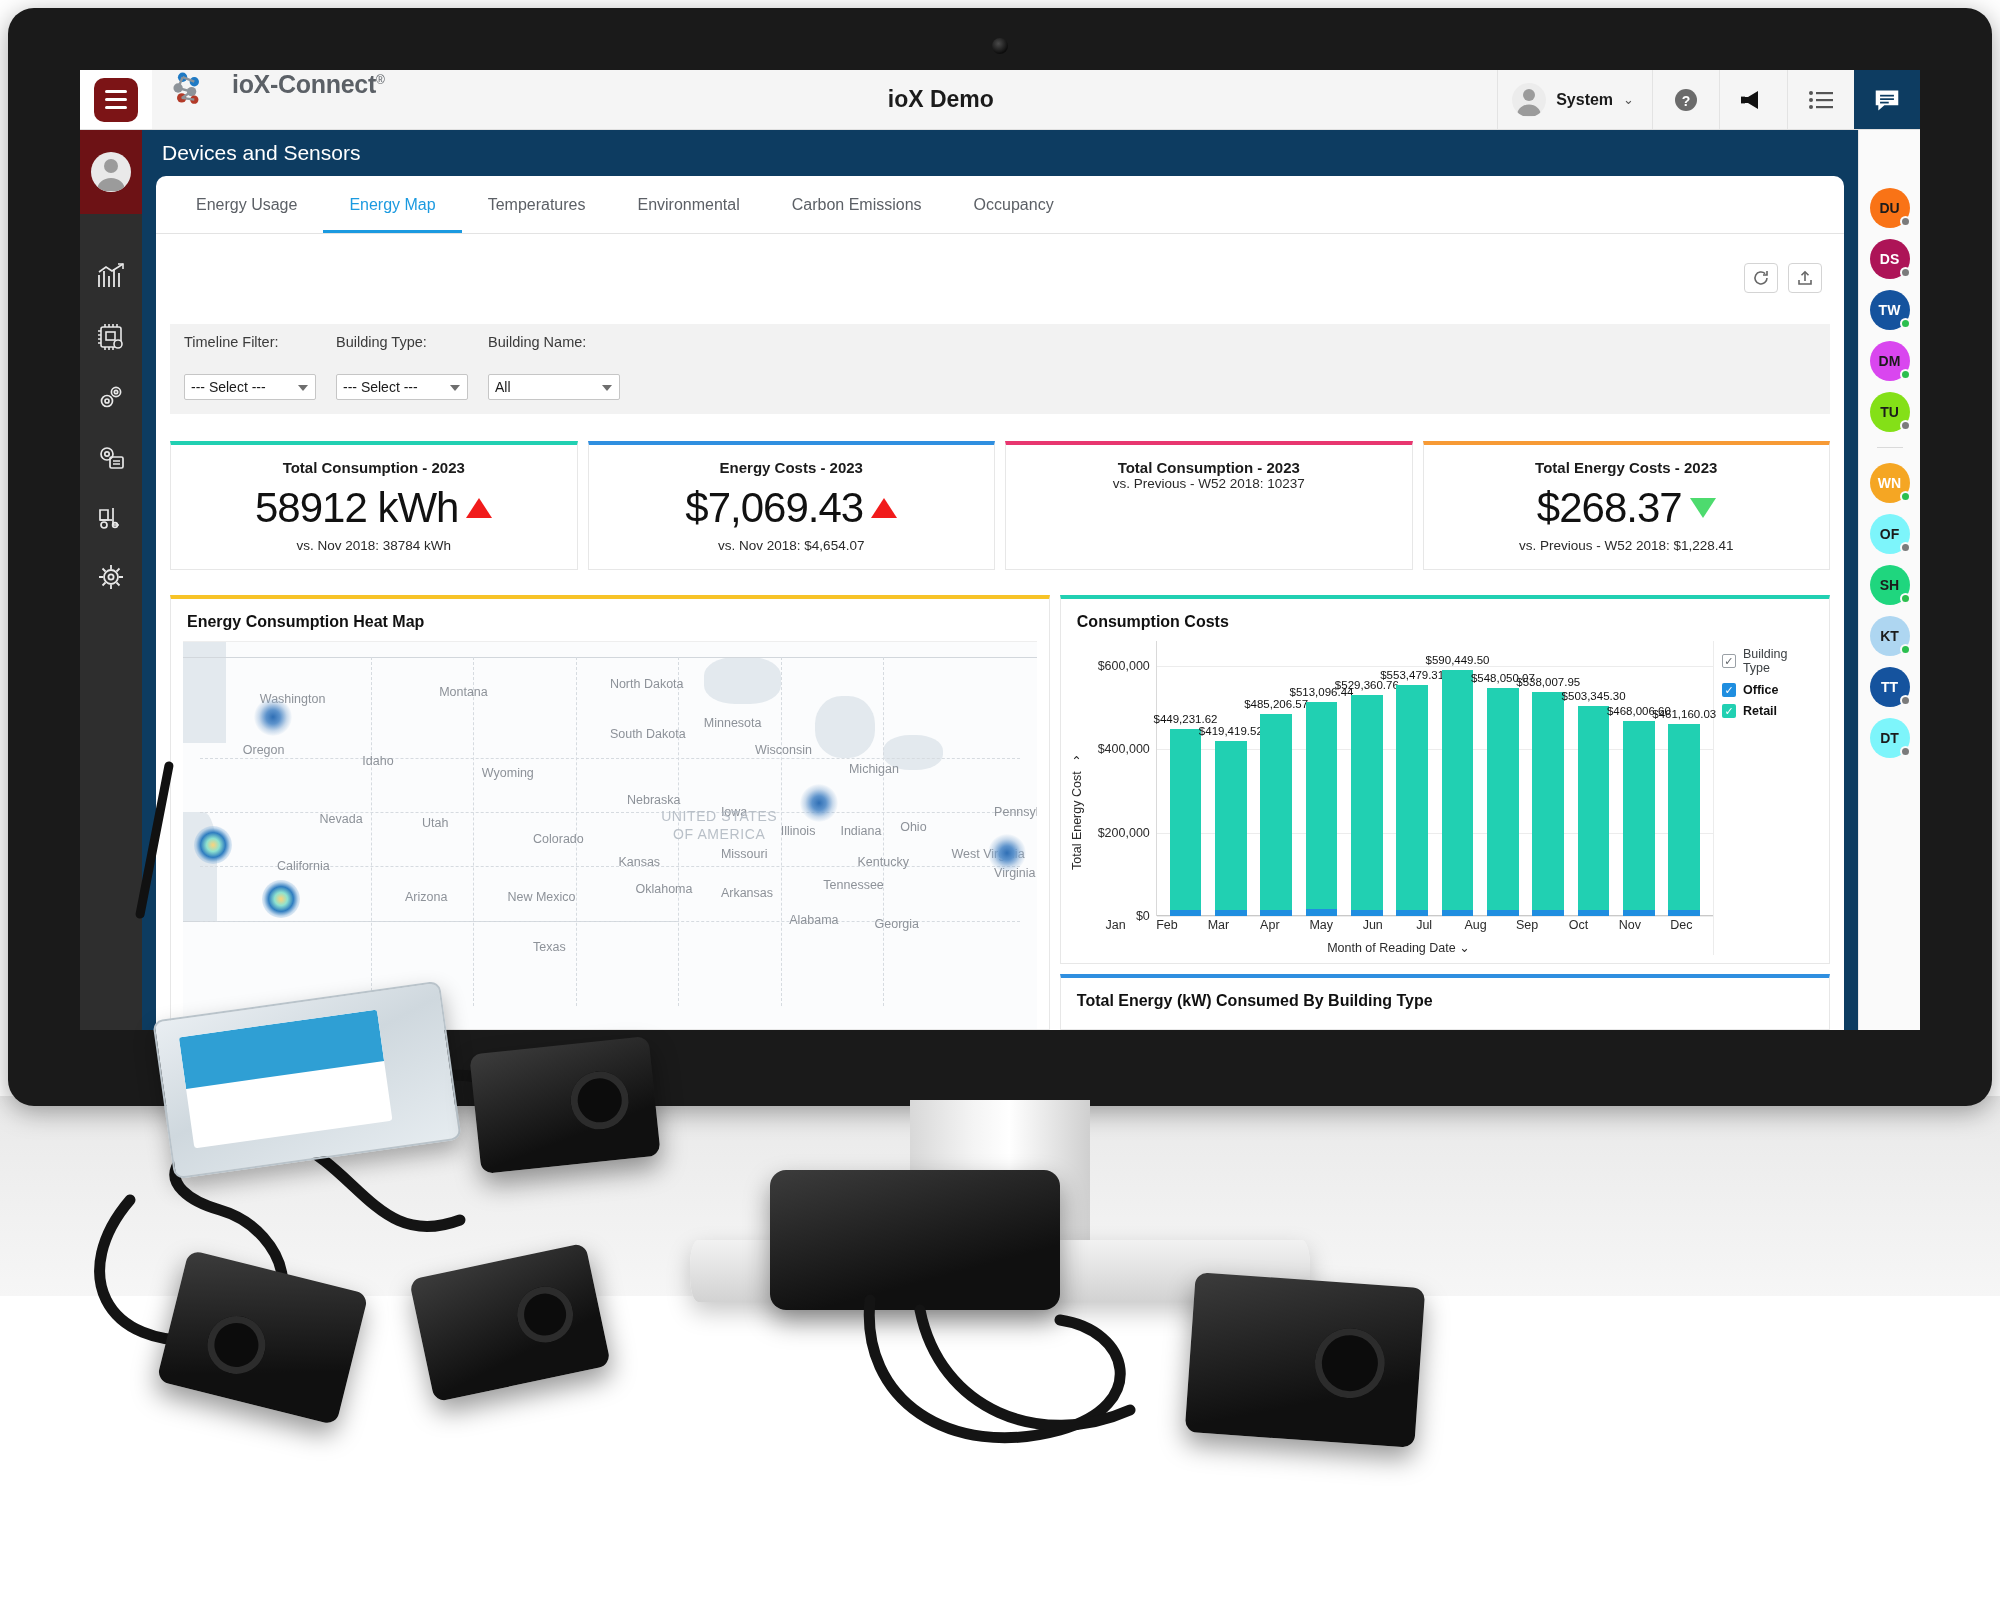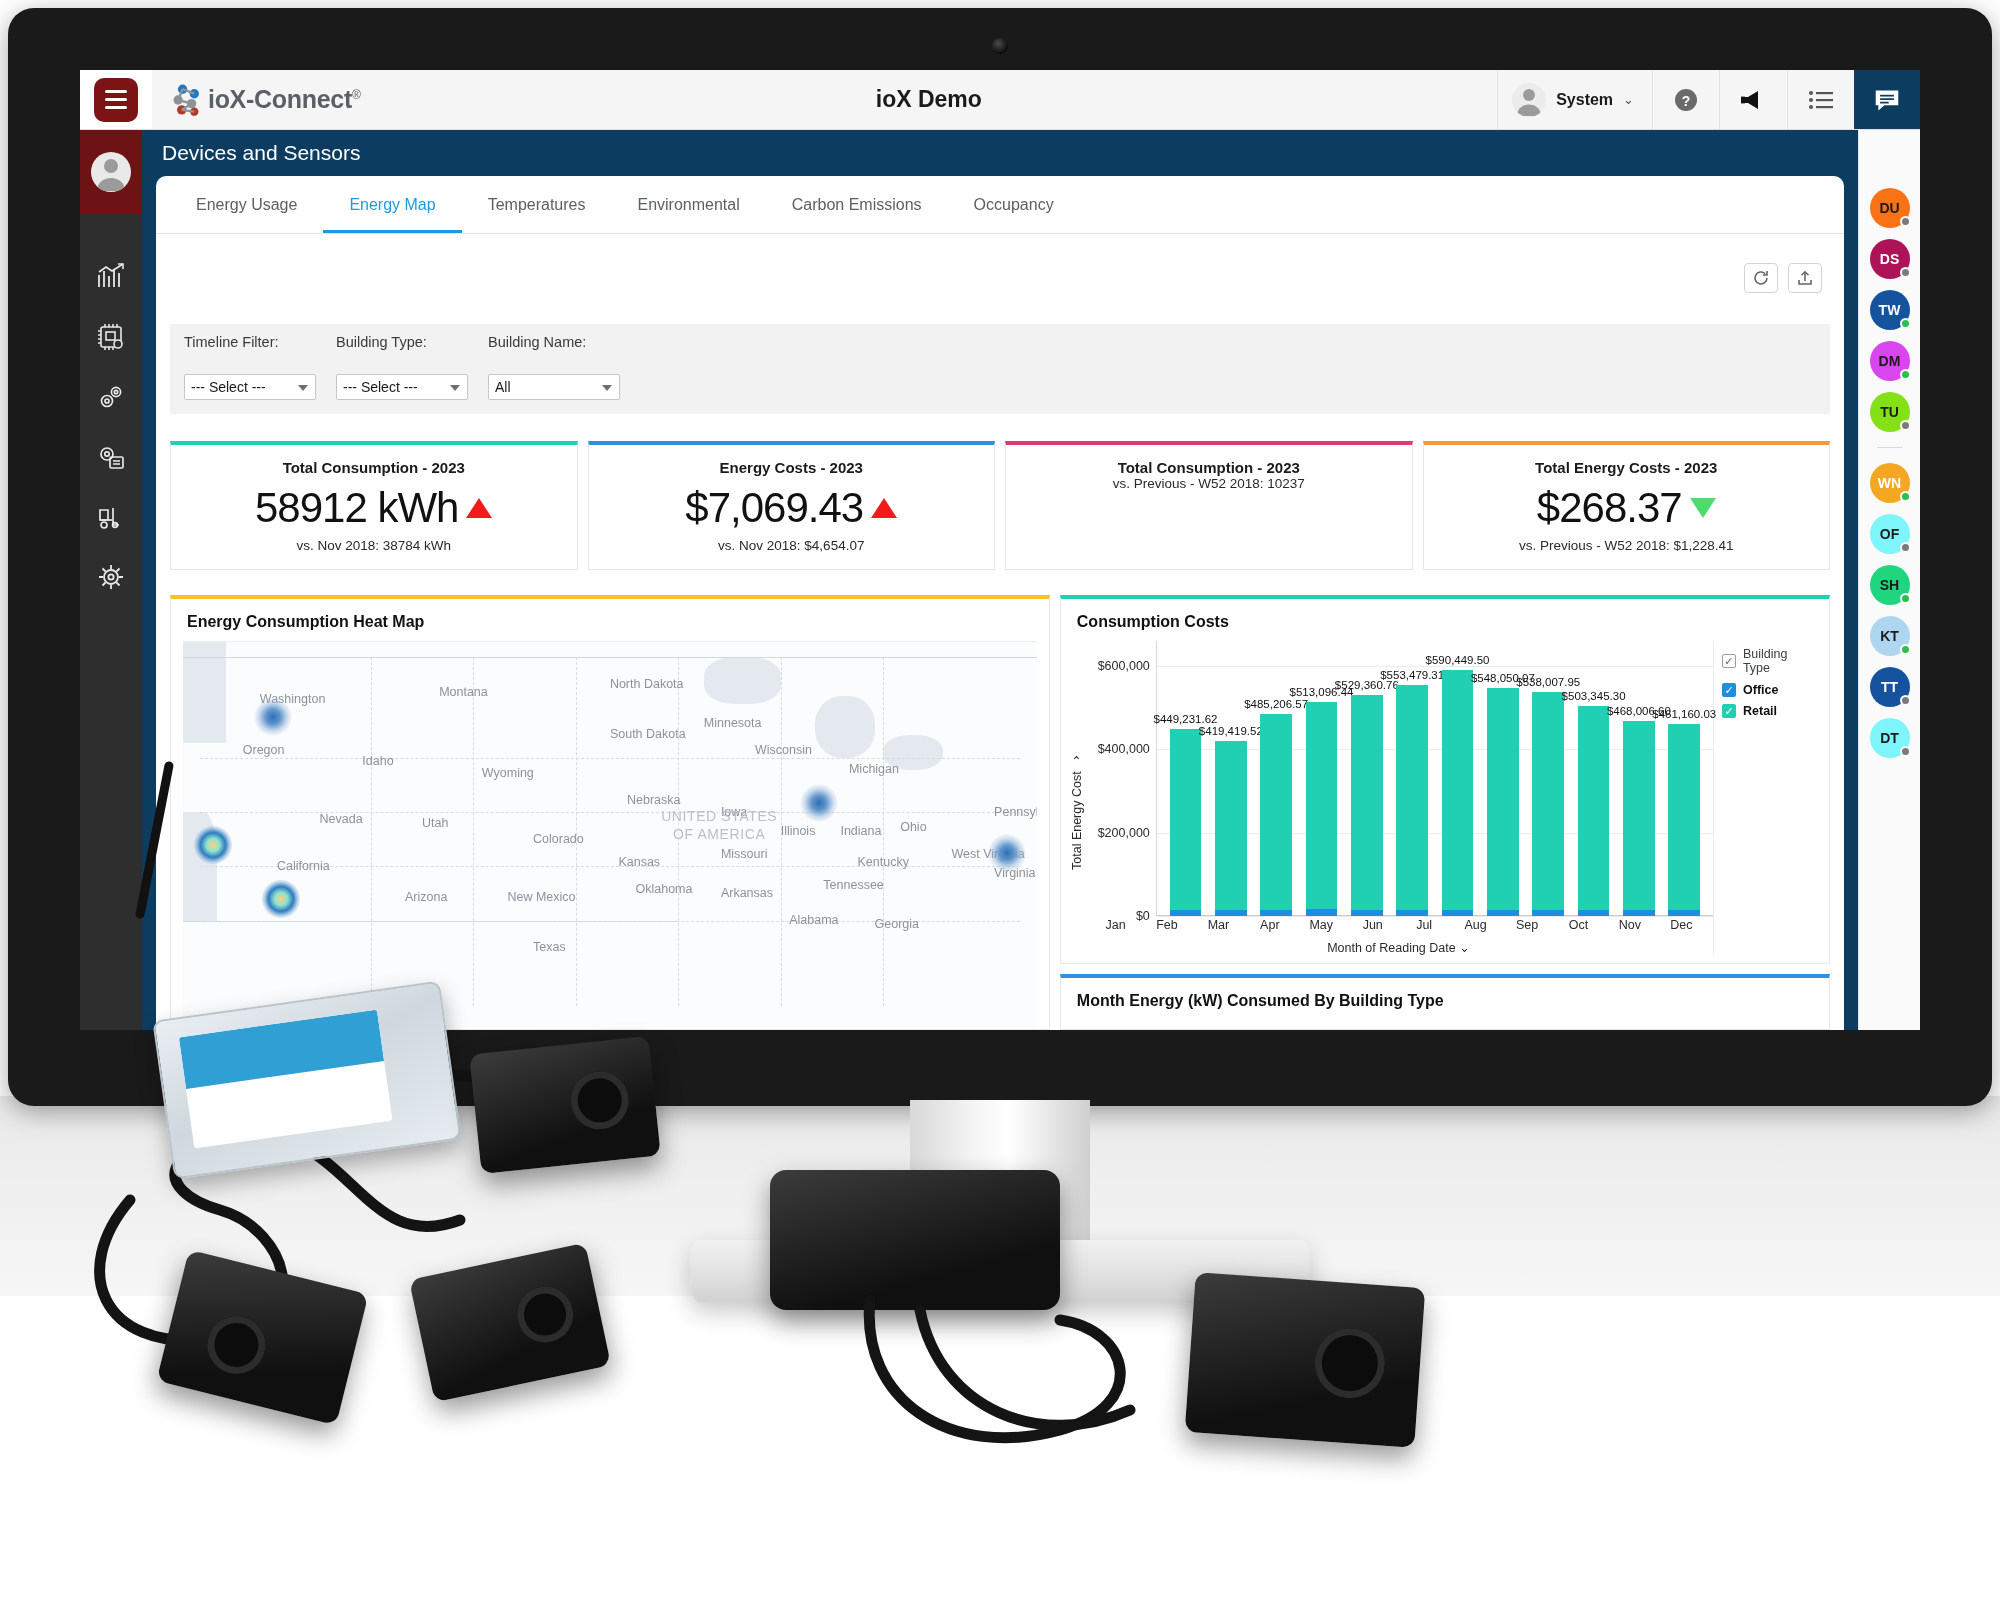--- a/index.html
+++ b/index.html
@@ -59,21 +59,21 @@
     width: 72px; display:flex; align-items:center; justify-content:center;
     background:#fff;
   }
   .hamburger {
     width: 44px; height: 44px; border-radius:10px; background:#7c1416;
     display:flex; flex-direction:column; align-items:center; justify-content:center; gap:5px;
     cursor:pointer;
   }
   .hamburger i { display:block; width:22px; height:3px; background:#fff; border-radius:2px; }
 
-  .brand { display:flex; align-items:center; gap:2px; padding-left:18px; }
+  .brand { display:flex; align-items:flex-start; gap:26px; padding-left:18px; }
   .brand-mark { width:36px; height:36px; }
   .brand-text { font-size:25px; font-weight:700; color:#5b6066; letter-spacing:-.3px; }
   .brand-text sup { font-size:12px; font-weight:400; }
 
   .topbar-center { flex:1; display:flex; align-items:center; justify-content:center; }
   .app-title { font-size:23px; font-weight:700; color:#1b1b1b; }
 
   .topbar-right { display:flex; align-items:stretch; }
   .tb-item {
     display:flex; align-items:center; justify-content:center; gap:10px;
@@ -671,21 +671,21 @@
                         </div>
                         <div class="legend-item">
                           <span class="lg-box" style="background:#21d0b2">✓</span>
                           <span class="legend-txt b">Retail</span>
                         </div>
                       </div>
                     </div>
                   </div>
 
                   <div class="card third-card" id="third-card" style="border-top-color: rgb(47, 143, 224);">
-                    <div class="card-title">Month Energy (kW) Consumed By Building Type</div>
+                    <div class="card-title">Total Energy (kW) Consumed By Building Type</div>
                   </div>
                 </div>
               </div>
             </div>
           </div>
 
           <div class="rightrail" id="rightrail">
               <div class="ra" style="background: rgb(249, 115, 22); color: rgb(27, 27, 27);">
                 <span>DU</span>
                 <span class="dot" style="background:#7b7b7b"></span>

